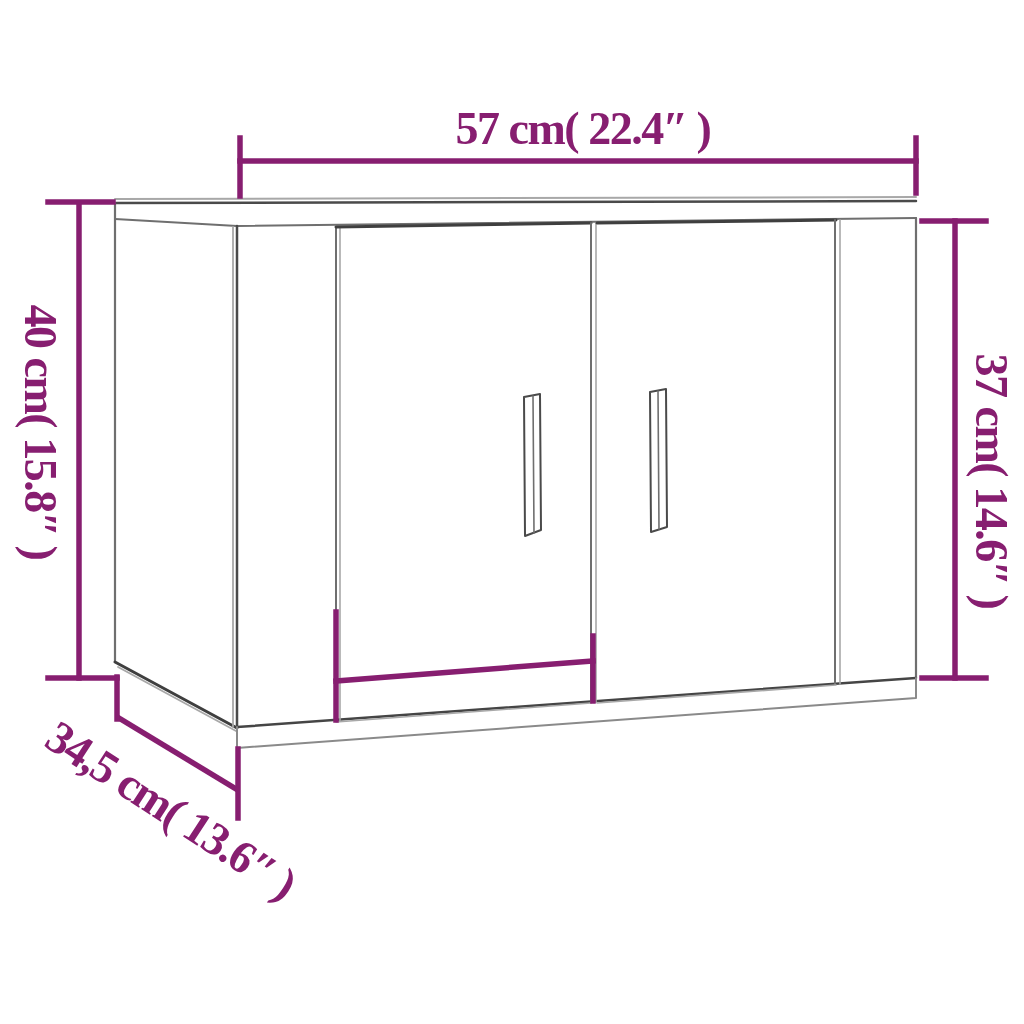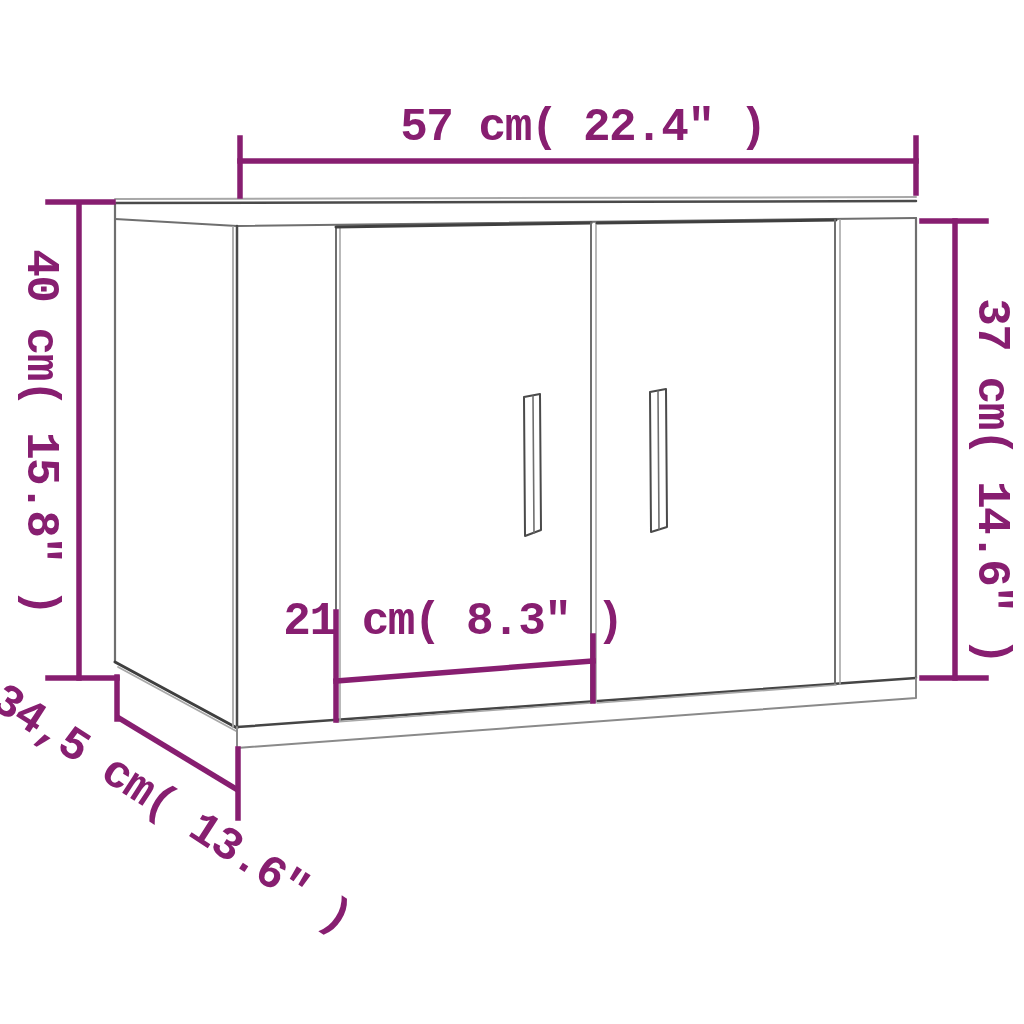--- a/index.html
+++ b/index.html
@@ -6,21 +6,21 @@
     margin: 0;
     padding: 0;
     background: #ffffff;
   }
   #stage {
     position: relative;
     width: 1024px;
     height: 1024px;
     background: #ffffff;
     overflow: hidden;
-    font-family: Liberation Mono, monospace;
+    font-family: Liberation Serif, serif;
   }
   #drawing {
     position: absolute;
     left: 0;
     top: 0;
   }
   .dim-label {
     position: absolute;
     white-space: nowrap;
     font-weight: bold;
@@ -125,15 +125,14 @@
   </svg>
 
   <div class="dim-label horiz" style="left:583px; top:128px;">57 cm( 22.4″ )</div>
 
   <div class="dim-label rot-cw" style="left:40px; top:432px;">40 cm( 15.8″ )</div>
 
   <div class="dim-label rot-cw" style="left:991px; top:481px;">37 cm( 14.6″ )</div>
 
   <div class="dim-label rot-diagonal" style="left:171px; top:810px;">34,5 cm( 13.6″ )</div>
 
-  <div class="dim-label horiz" style="left:453px; top:622px;">21 cm( 8.3″ )</div>
 
 </div>
 
 </body></html>

